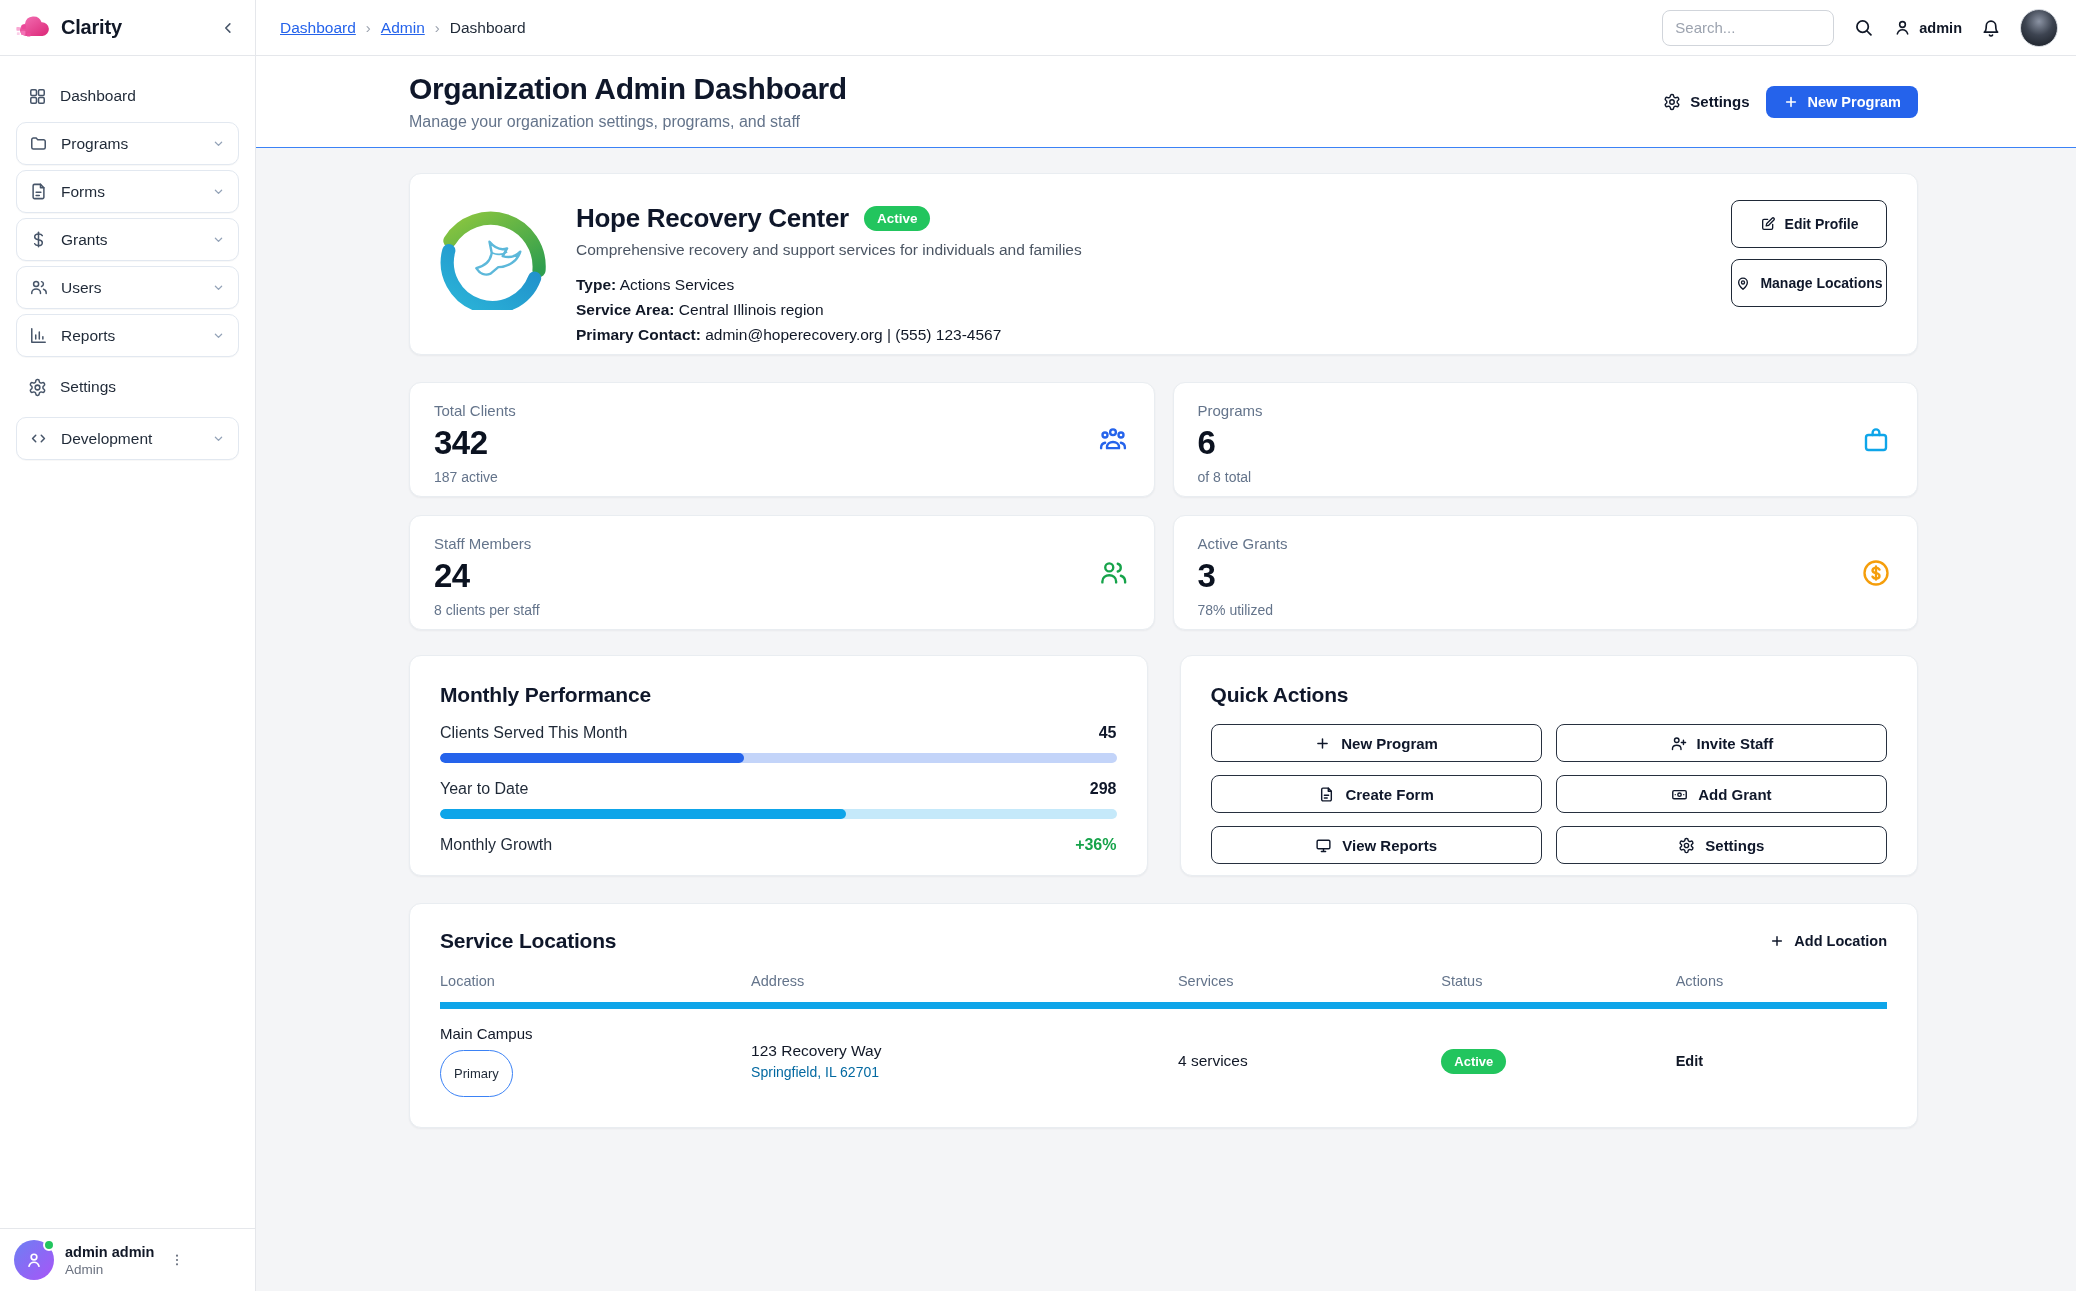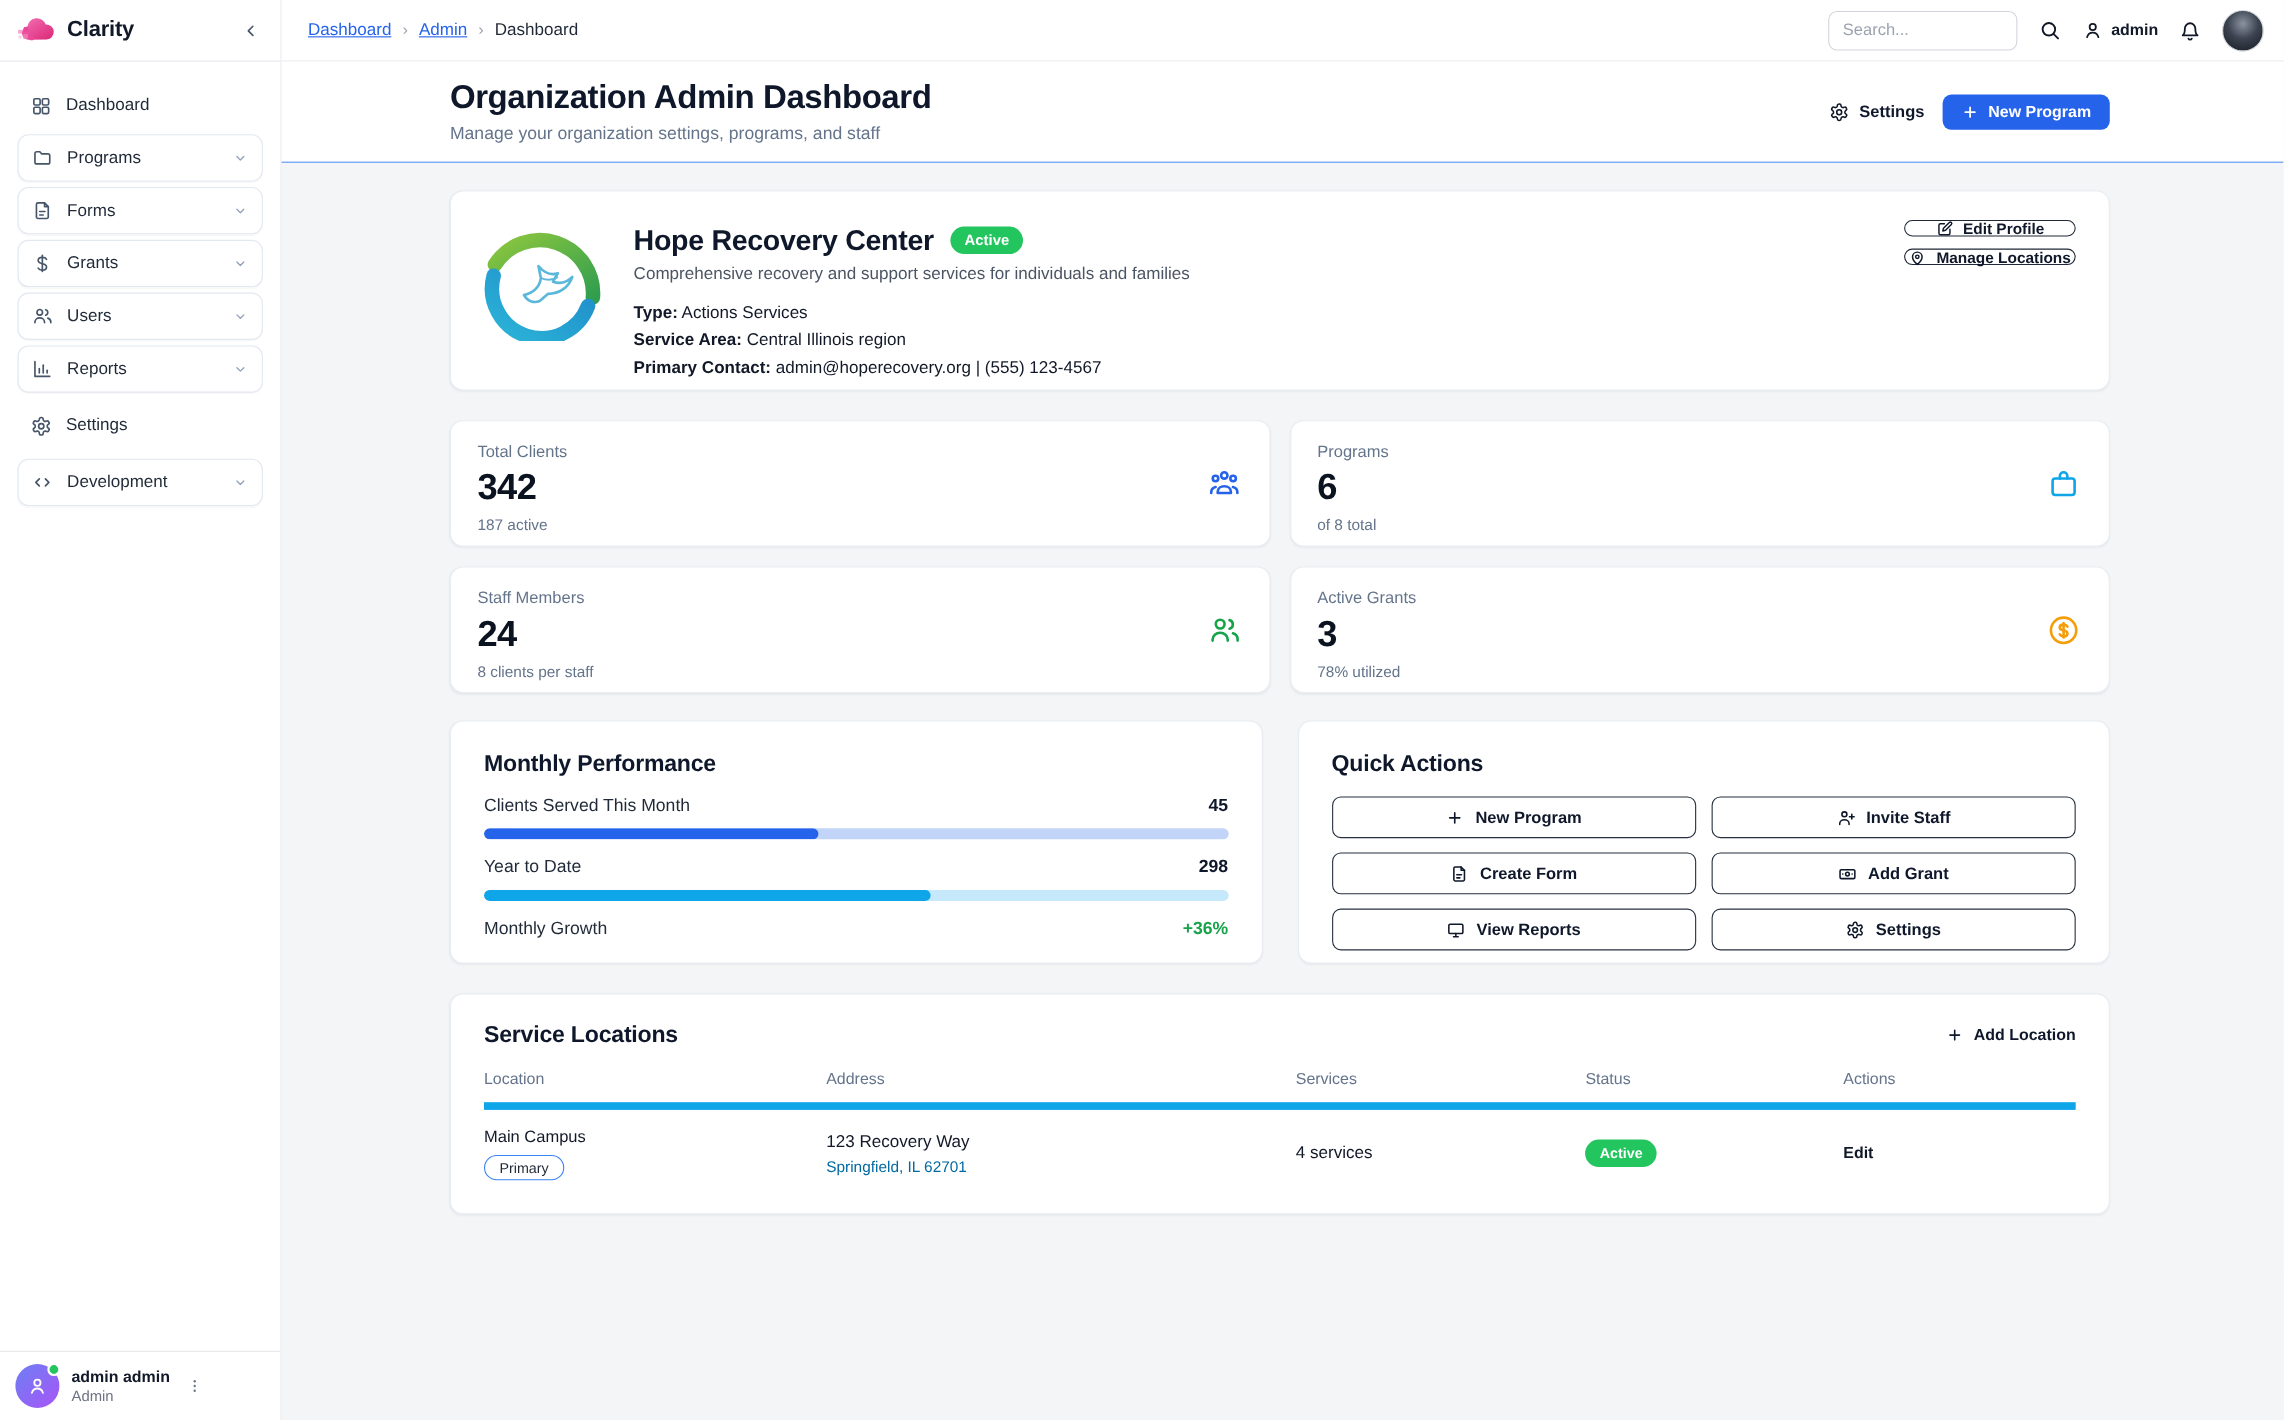--- a/index.html
+++ b/index.html
@@ -57,21 +57,21 @@
   
   .org-card { height:182px; display:flex; gap:26px; padding:26px 30px; }
   .org-info { padding-top:3px; }
   .org-title-row { display:flex; align-items:center; gap:15px; }
   .org-name { font-size:26px; font-weight:800; letter-spacing:-0.3px; color:#0f172a; }
   .pill-green { background:#22c55e; color:#fff; font-size:13.5px; font-weight:700; padding:5px 13px; border-radius:999px; }
   .org-desc { font-size:15.5px; color:#4b5563; margin-top:7px; }
   .org-meta { margin-top:13px; font-size:15.5px; color:#111827; line-height:1.62; }
   .org-meta b { font-weight:700; }
   .org-actions { margin-left:auto; display:flex; flex-direction:column; gap:11px; width:156px; flex:none; }
-  .outline-btn { display:flex; align-items:center; justify-content:center; gap:9px; background:#fff; border:1px solid #1f2937; border-radius:8px; height:15px; font-size:14px; font-weight:700; color:#0f172a; cursor:pointer; font-family:inherit; white-space:nowrap; }
+  .outline-btn { display:flex; align-items:center; justify-content:center; gap:9px; background:#fff; border:1px solid #1f2937; border-radius:8px; height:48px; font-size:14px; font-weight:700; color:#0f172a; cursor:pointer; font-family:inherit; white-space:nowrap; }
 
   
   .stats-row { display:grid; grid-template-columns:repeat(2,1fr); gap:18px; margin-top:27px; }
   .stat-card { height:115px; padding:19px 24px; position:relative; }
   .stat-label { font-size:15px; color:#64748b; }
   .stat-value { font-size:33px; font-weight:800; color:#0b1220; margin:5px 0 7px; letter-spacing:-0.5px; }
   .stat-sub { font-size:14px; color:#64748b; }
   .stat-icon { position:absolute; right:26px; top:50%; transform:translateY(-50%); }
 
   
@@ -87,21 +87,21 @@
   .qa-btn { display:flex; align-items:center; justify-content:center; gap:10px; height:38px; background:#fff; border:1px solid #27303f; border-radius:8px; font-size:15px; font-weight:700; color:#0f172a; cursor:pointer; font-family:inherit; }
 
   
   .loc-card { margin-top:27px; margin-bottom:25px; padding:25px 30px 10px; }
   .loc-head { display:flex; align-items:center; justify-content:space-between; }
   .loc-table-head, .loc-table-row { display:grid; grid-template-columns:21.5% 29.5% 18.2% 16.2% 1fr; align-items:center; }
   .loc-table-head { margin-top:20px; padding-bottom:13px; border-bottom:7px solid #0ea5e9; }
   .loc-col { font-size:14.5px; color:#64748b; font-weight:500; }
   .loc-table-row { padding:16px 0 20px; }
   .loc-name { font-size:15px; color:#111827; }
-  .pill-primary { display:inline-block; margin-top:8px; border:1.5px solid #3b82f6; color:#1f2937; font-size:13px; padding:3px 13px; border-radius:999px; background:#fff; }
+  .pill-primary { display:inline-block; margin-top:8px; border:1.5px solid #3b82f6; color:#1f2937; font-size:13px; padding:15px 13px; border-radius:999px; background:#fff; }
   .addr1 { font-size:15.5px; color:#111827; }
   .addr2 { font-size:14px; color:#0369a1; margin-top:4px; }
   .loc-services { font-size:15.5px; color:#111827; }
   .loc-edit { font-size:14.5px; font-weight:700; color:#111827; background:none; border:none; cursor:pointer; font-family:inherit; padding:0; text-align:right; }
 </style>
 </head>
 <body>
 
 <div class="app">
 

